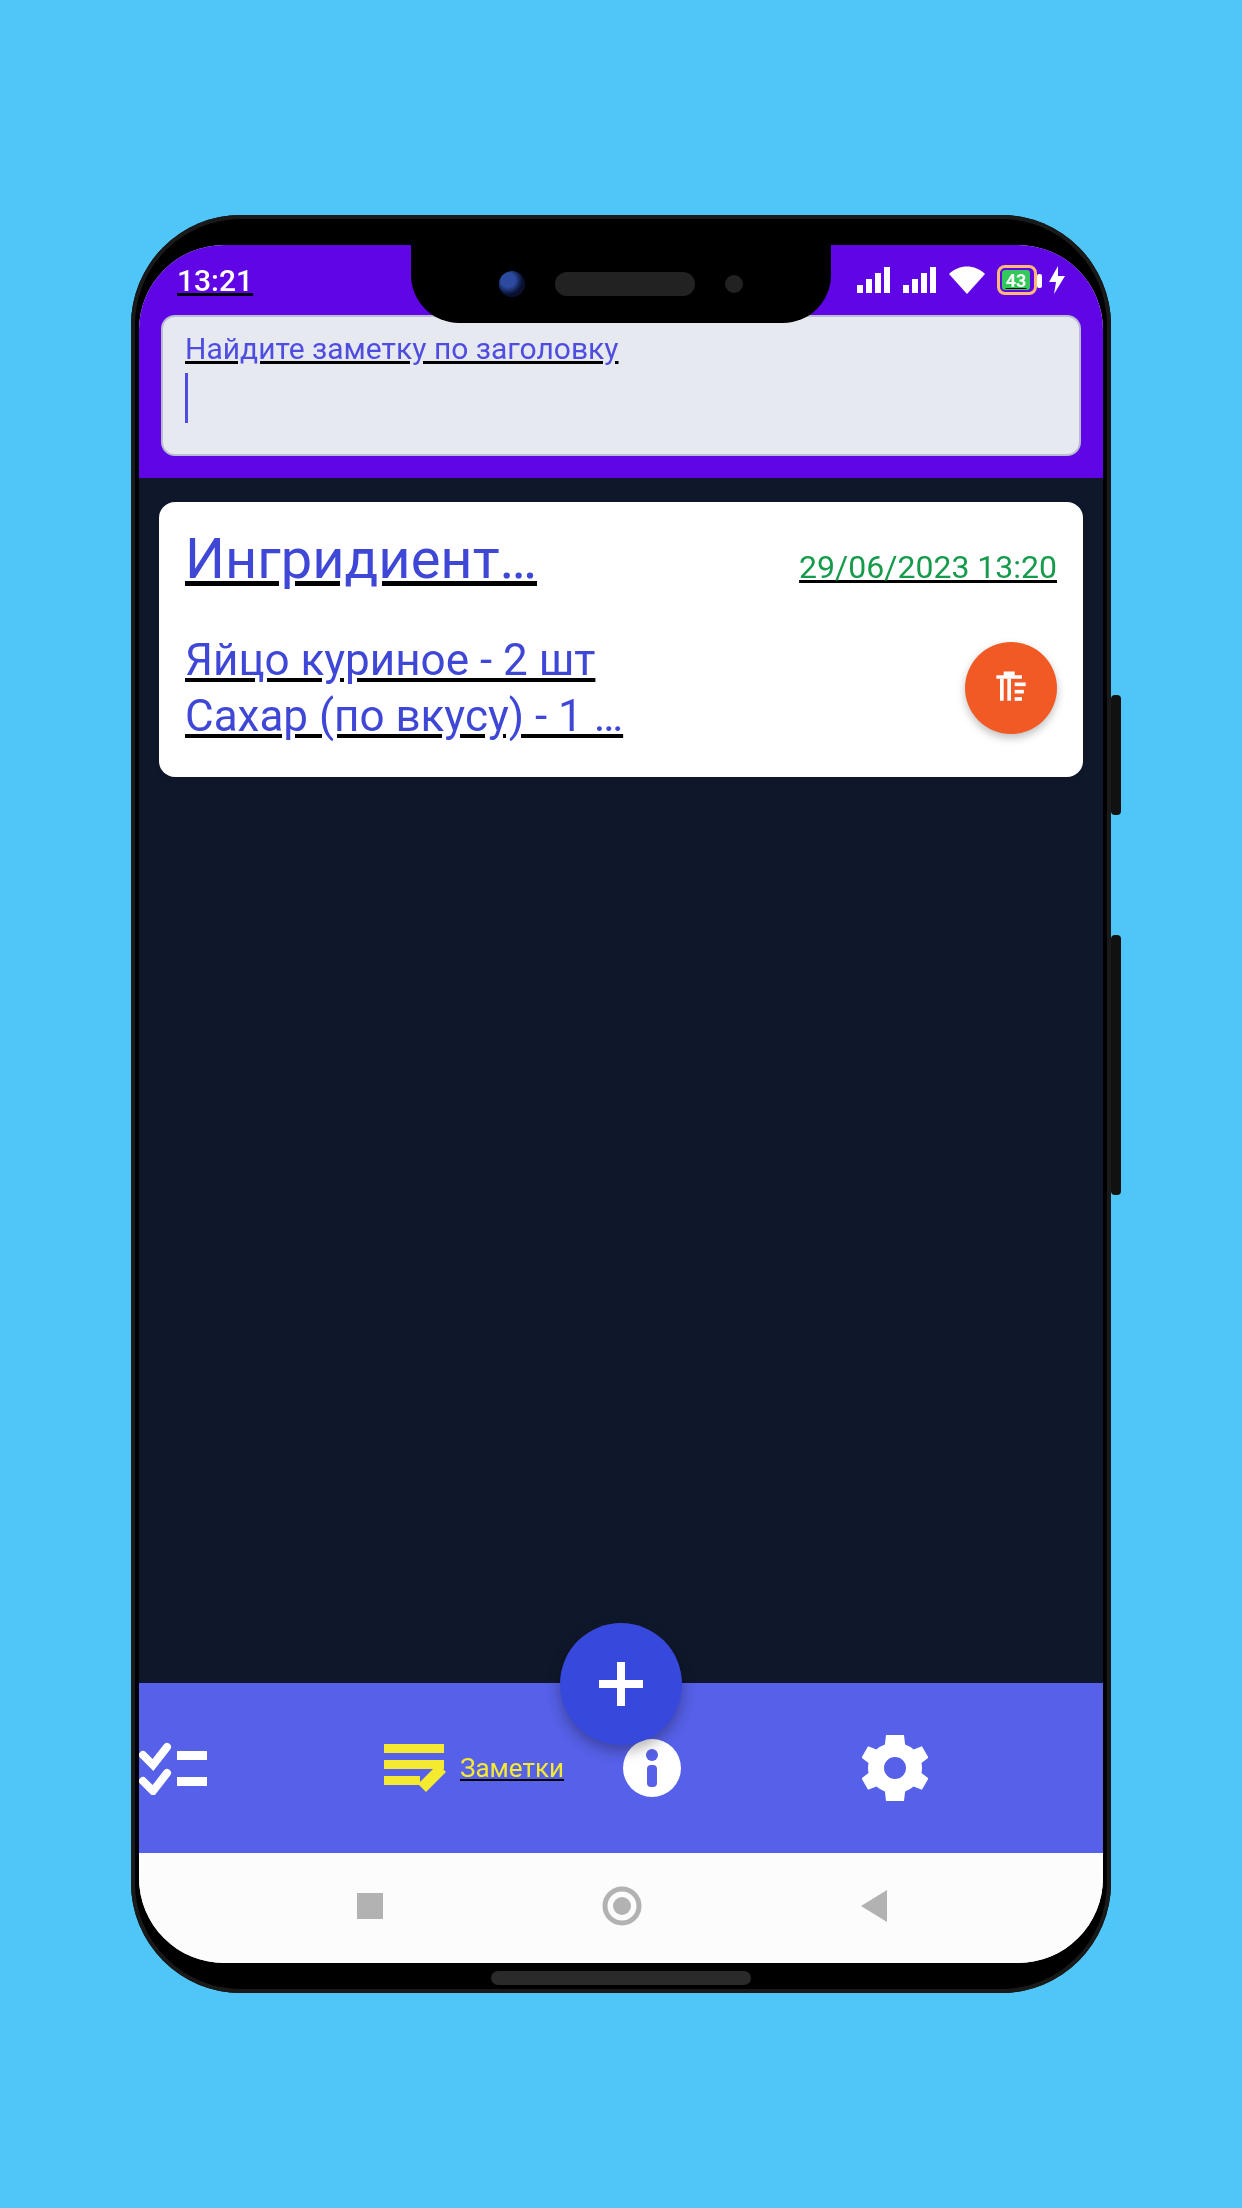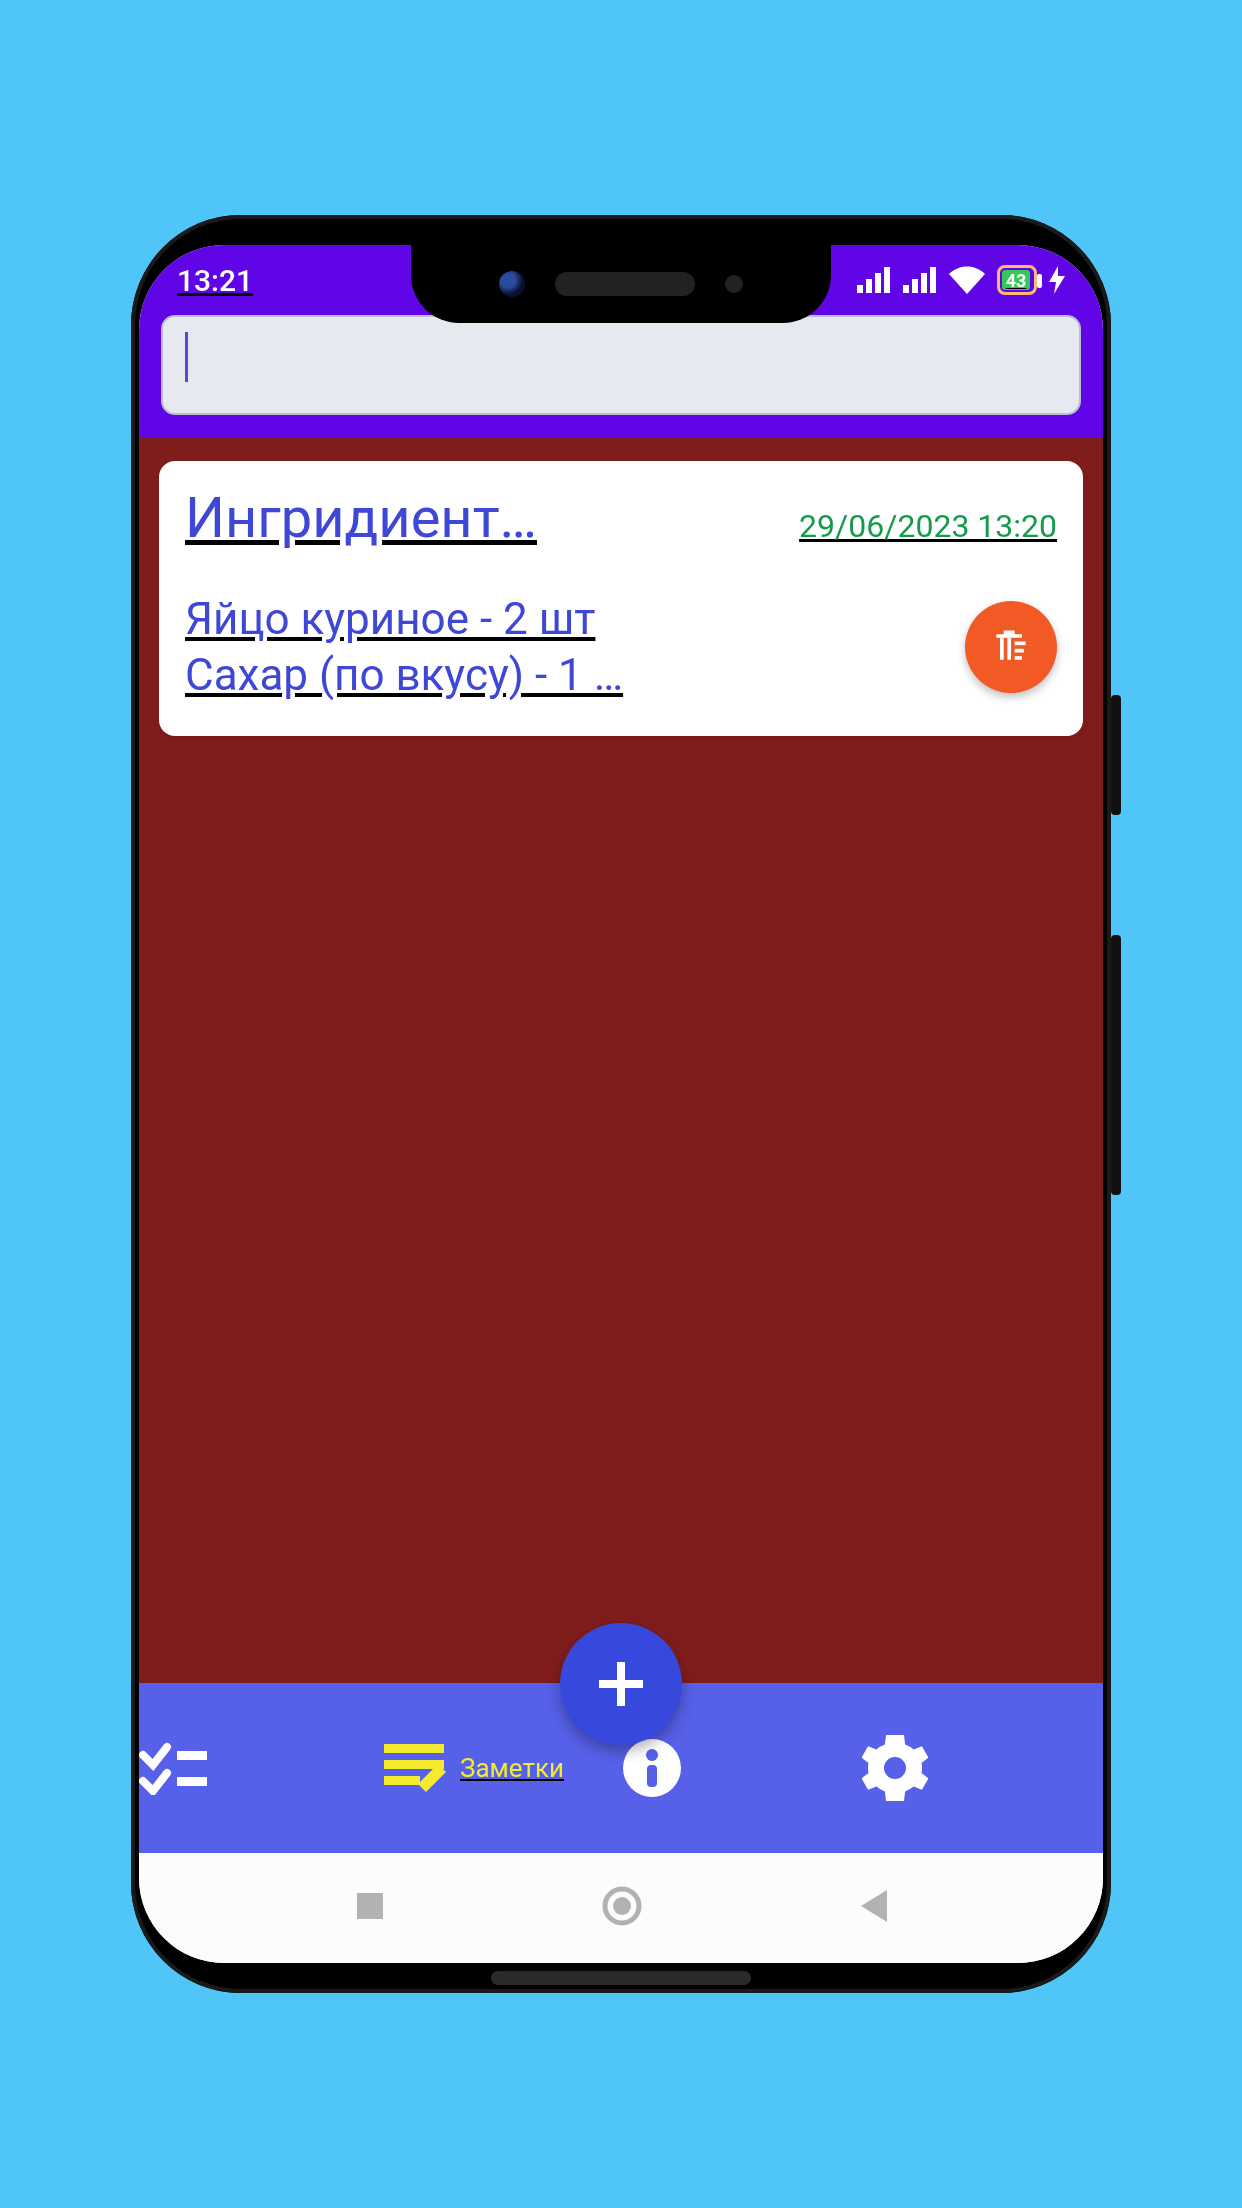--- a/index.html
+++ b/index.html
@@ -138,21 +138,21 @@
   }
   .caret {
     width: 3px; height: 50px; background:#4f4de0;
     animation: blink 1.1s step-end infinite;
   }
   @keyframes blink { 50% { opacity:0; } }
 
   
   .content {
     flex: 1;
-    background: #7f1d1d;
+    background: #0f172a;
     padding: 24px 20px;
   }
 
   .note-card {
     background: #fff;
     border-radius: 16px;
     padding: 24px 26px 32px 26px;
     box-shadow: 0 2px 6px rgba(0,0,0,.08);
     position: relative;
   }
@@ -286,20 +286,21 @@
         <svg width="16" height="28" viewBox="0 0 16 28">
           <path d="M9 0 L0 16 H7 L5 28 L16 10 H9 Z" fill="#fff"></path>
         </svg>
       </div>
     </div>
 
     <div class="app">
 
       <div class="search-wrap">
         <div class="search-box">
+          <div class="search-label">Найдите заметку по заголовку</div>
           <div style="display:flex;align-items:center;">
             <div class="caret"></div>
             <input class="search-input" value="" style="">
           </div>
         </div>
       </div>
 
       <div class="content">
         <div class="note-card">
           <div class="note-head">

